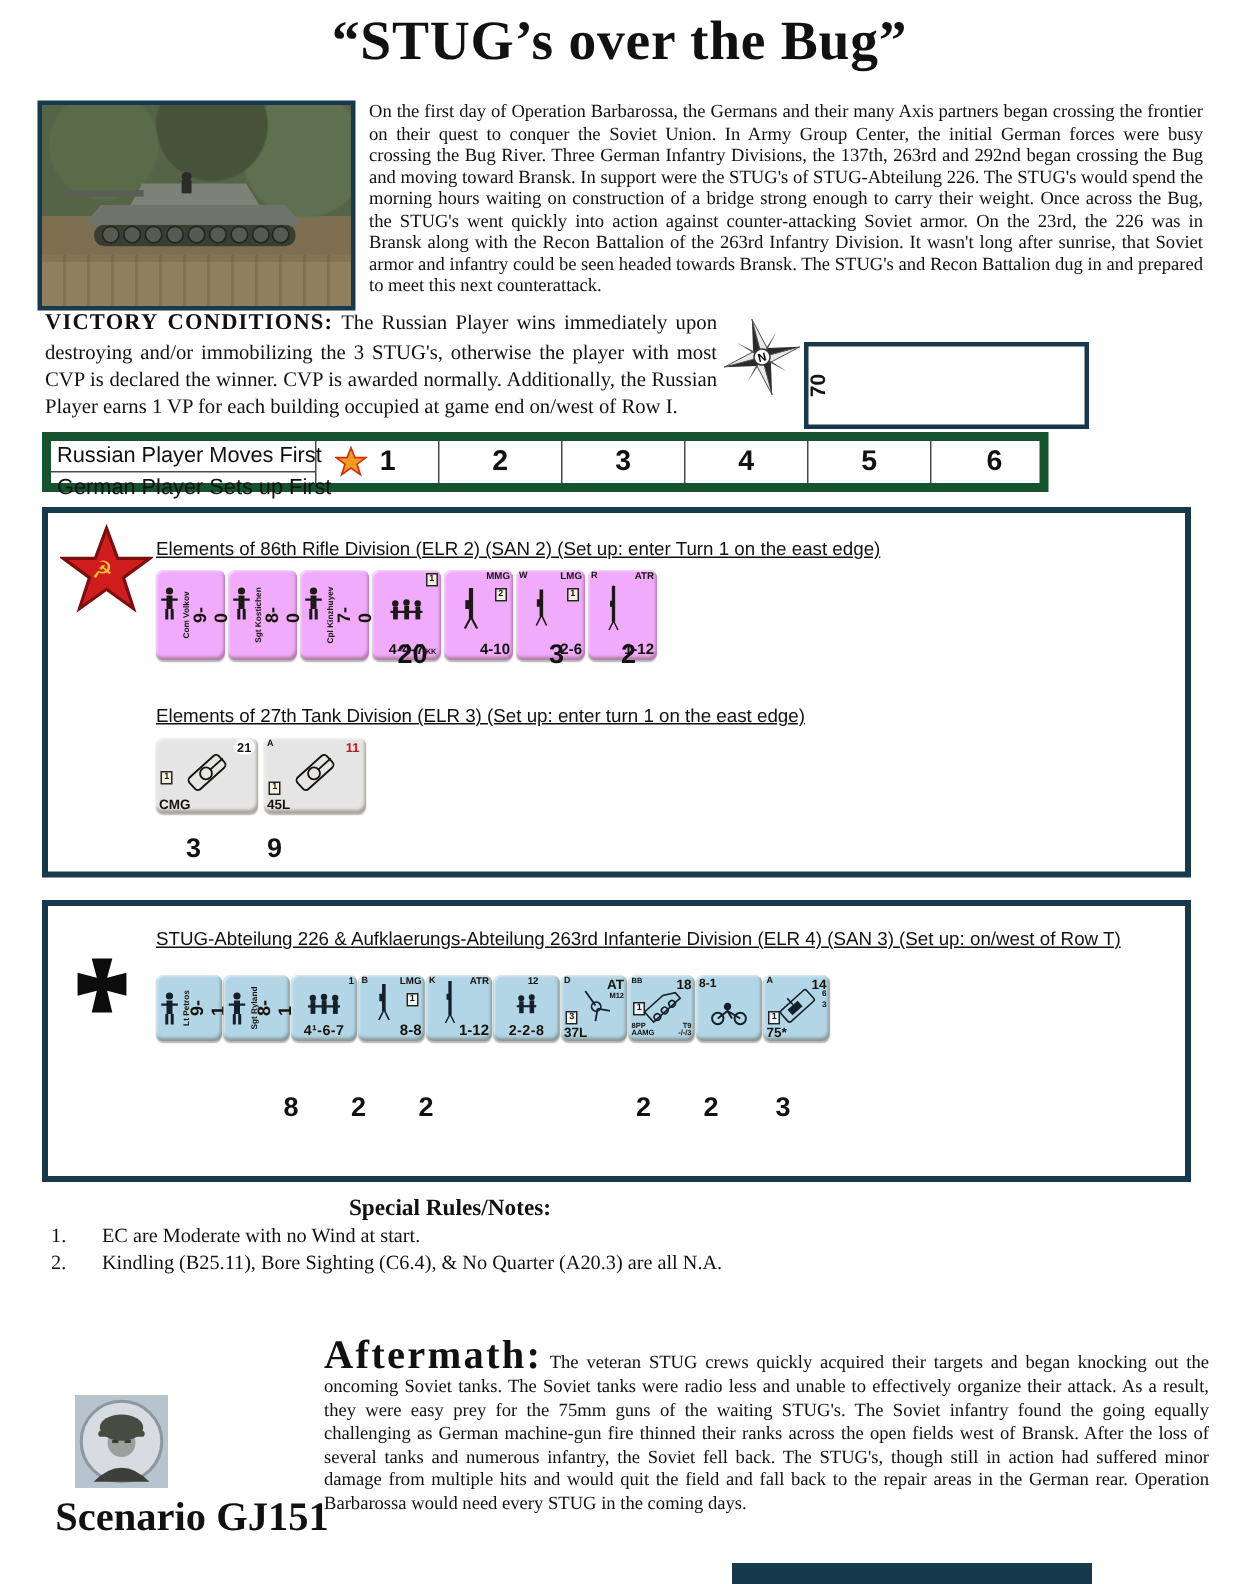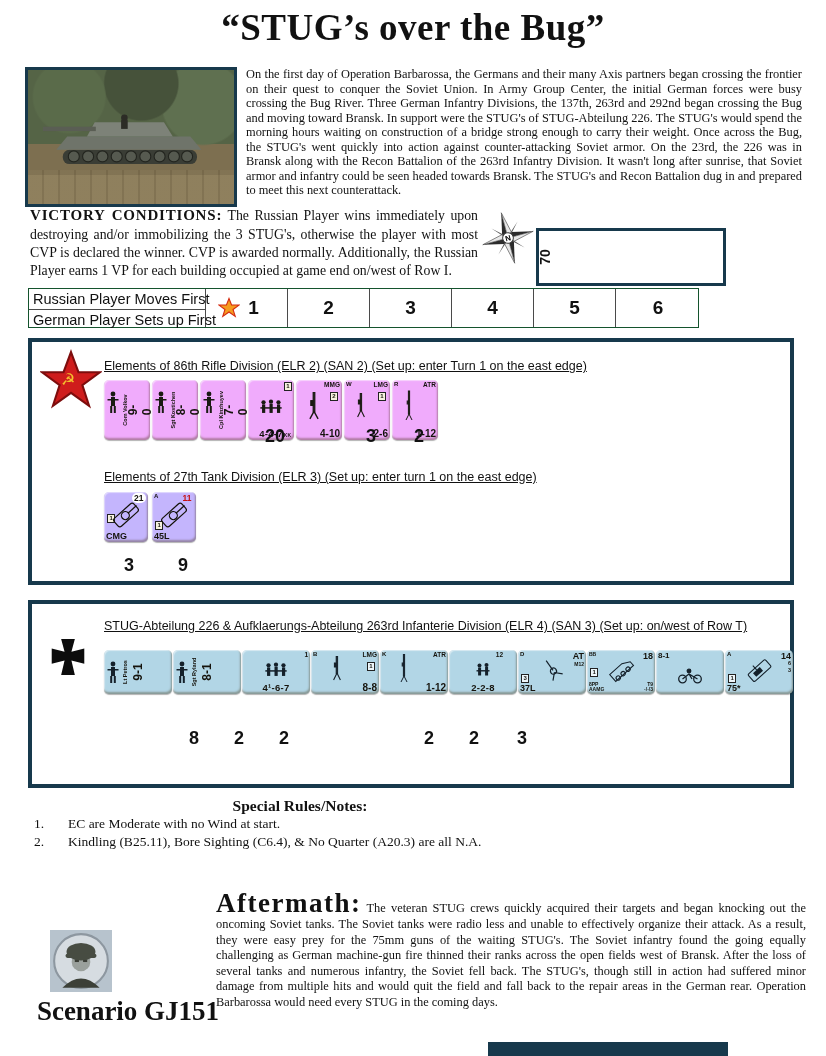--- a/index.html
+++ b/index.html
@@ -33,21 +33,21 @@
   .victory .vlabel{font-weight:bold;font-size:15px;letter-spacing:.8px;}
 
   
   .compass{position:absolute;left:479px;top:209px;width:58px;height:58px;}
   .board{position:absolute;left:536px;top:228px;width:184px;height:52px;border:3px solid #17394c;background:#fff;}
   .board-num{position:absolute;left:-2px;top:50%;transform:translateY(-50%) rotate(-90deg);
              font-family:"Liberation Sans",sans-serif;font-weight:bold;font-size:14px;}
 
   
   .ttrack{position:absolute;left:28px;top:288px;width:671px;height:40px;
-          font-family:"Liberation Sans",sans-serif;border:1px solid #14532d;box-sizing:border-box;}
+          font-family:"Liberation Sans",sans-serif;border:6px solid #14532d;box-sizing:border-box;}
   .tt-left{position:absolute;left:0;top:0;width:177px;height:100%;border-right:1px solid #4a4a4a;box-sizing:border-box;}
   .tt-row{height:20px;line-height:20px;font-size:14.5px;padding-left:4px;white-space:nowrap;}
   .tt-row:first-child{border-bottom:1px solid #4a4a4a;}
   .tt-cell{position:absolute;top:0;height:100%;width:82px;border-right:1px solid #4a4a4a;box-sizing:border-box;
            display:flex;align-items:center;justify-content:center;font-weight:bold;font-size:19px;}
   .tt-cell:last-child{border-right:none;}
   .tt-cell .star{margin-right:8px;margin-left:-16px;}
 
   
   .setupbox{position:absolute;left:28px;width:766px;border:4px solid #17394c;background:#fff;box-sizing:border-box;}
@@ -58,22 +58,22 @@
   .crow{position:absolute;left:72px;display:flex;gap:2px;}
   .cnt{position:absolute;font-family:"Liberation Sans",sans-serif;font-weight:bold;font-size:18px;
        width:24px;text-align:center;}
   .faction-icon{position:absolute;}
 
   
   .counter{position:relative;flex:0 0 auto;border-radius:5px;
            font-family:"Liberation Sans",sans-serif;color:#15130c;
            box-shadow:inset -1px -2px 2px rgba(60,40,0,.35), inset 1px 1px 1px rgba(255,255,255,.5), 0 1px 1px rgba(0,0,0,.3);}
   .ru{width:46px;height:60px;background:#f0abfc;}
-  .olv{width:44px;height:50px;background:#c4b5fd;}
-  .de{width:44px;height:44px;background:#b2d6e6;padding-left:24px;}
+  .olv{width:44px;height:50px;background:#e5e5e5;padding-left:24px;}
+  .de{width:44px;height:44px;background:#b2d6e6;}
   .c-name{position:absolute;left:21px;top:50%;transform:translate(-50%,-50%) rotate(-90deg);
           font-size:5.5px;font-weight:bold;white-space:nowrap;}
   .c-rate{position:absolute;left:36px;top:50%;transform:translate(-50%,-50%) rotate(-90deg);
           font-size:12px;font-weight:bold;}
   .de .c-rate{left:34px;}
   .sold{position:absolute;left:3px;top:11px;}
   .c-tl{position:absolute;top:1px;left:2px;font-size:6px;font-weight:bold;}
   .c-tr{position:absolute;top:1px;right:2px;font-size:6.5px;font-weight:bold;}
   .c-bl{position:absolute;bottom:1px;left:2px;font-size:9px;font-weight:bold;}
   .c-br{position:absolute;bottom:1px;right:2px;font-size:10px;font-weight:bold;}

